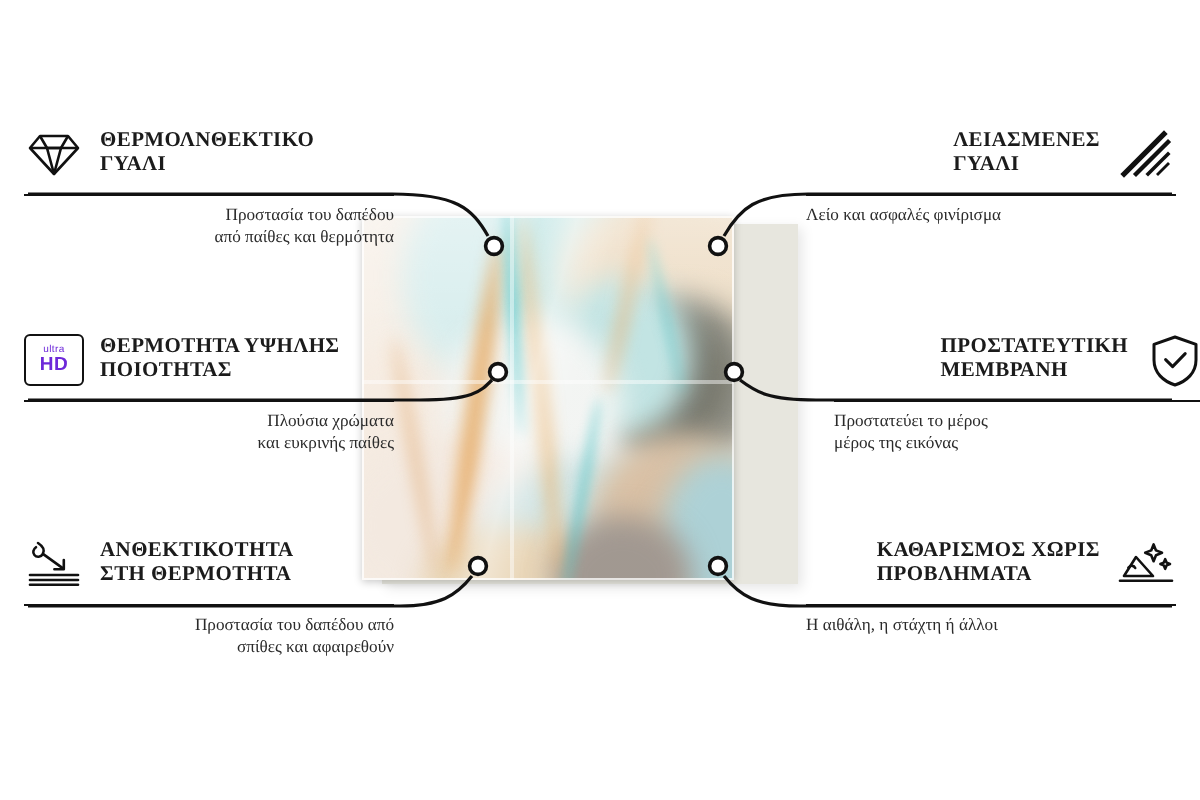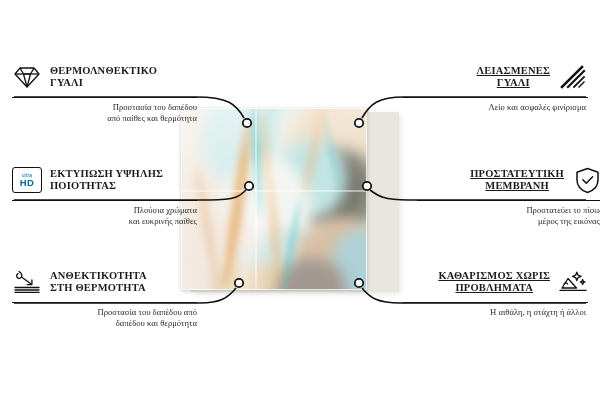--- a/index.html
+++ b/index.html
@@ -43,36 +43,36 @@
   .feat{position:absolute;width:185px;}
   .feat .head{display:flex;align-items:center;gap:8px;height:34px;}
   .feat.left  .head{justify-content:flex-start;}
   .feat.right .head{justify-content:flex-end;flex-direction:row;}
   .ttl{
     font-size:10.5px;line-height:12.5px;letter-spacing:.2px;
     color:#1b1b1b;font-weight:700;
     font-family:"Liberation Serif","DejaVu Serif",serif;
   }
   .feat.left  .ttl{text-align:left;}
-  .feat.right .ttl{text-align:center;text-decoration:underline;}
+  .feat.right .ttl{text-align:left;}
   .rule{height:0;border-top:1px solid #111;margin-top:3px;}
   .desc{
     font-size:8.6px;line-height:10.6px;color:#2b2b2b;margin-top:4px;
     font-family:"Liberation Serif","DejaVu Serif",serif;
   }
   .feat.left  .desc{text-align:right;padding-left:2px;}
-  .feat.right .desc{text-align:right;padding-right:2px;}
+  .feat.right .desc{text-align:left;padding-right:2px;}
   .ico{width:30px;height:30px;flex:0 0 30px;display:flex;align-items:center;justify-content:center;}
   .ico svg{display:block;}
 
   
   .hd{
     width:28px;height:24px;border:1.4px solid #111;border-radius:3px;
     display:flex;flex-direction:column;align-items:center;justify-content:center;
-    font-family:"Liberation Sans","DejaVu Sans",sans-serif;color:#0369a1;
+    font-family:"Liberation Sans","DejaVu Sans",sans-serif;color:#6d28d9;
   }
   .hd .u{font-size:5px;line-height:5px;letter-spacing:.2px;}
   .hd .h{font-size:9.5px;line-height:10px;font-weight:700;letter-spacing:.3px;}
 
   
   #f1{left:12px;top:60px;}
   #f2{left:12px;top:163px;}
   #f3{left:12px;top:265px;}
   #f4{left:403px;top:60px;}
   #f5{left:417px;top:163px;}
@@ -165,21 +165,21 @@
 
   <div class="feat left" id="f2">
     <div class="head">
       <span class="ico">
         <span class="hd">
           <span class="u">ultra</span>
           <span class="h">HD</span>
         </span>
       </span>
       <span class="ttl">
-        <span>ΕΚΤΥΠΩΣΗ ΥΨΗΛΗΣ</span><br>
+        <span>ΘΕΡΜΟΤΗΤΑ ΥΨΗΛΗΣ</span><br>
         <span>ΠΟΙΟΤΗΤΑΣ</span>
       </span>
     </div>
     <div class="rule"></div>
     <div class="desc">
       <span>Πλούσια χρώματα</span><br>
       <span>και ευκρινής παίθες</span>
     </div>
   </div>
 
@@ -198,21 +198,21 @@
         </svg>
       </span>
       <span class="ttl">
         <span>ΑΝΘΕΚΤΙΚΟΤΗΤΑ</span><br>
         <span>ΣΤΗ ΘΕΡΜΟΤΗΤΑ</span>
       </span>
     </div>
     <div class="rule"></div>
     <div class="desc">
       <span>Προστασία του δαπέδου από</span><br>
-      <span>δαπέδου και θερμότητα</span>
+      <span>σπίθες και αφαιρεθούν</span>
     </div>
   </div>
 
   <div class="feat right" id="f4">
     <div class="head">
       <span class="ttl">
         <span>ΛΕΙΑΣΜΕΝΕΣ</span><br>
         <span>ΓΥΑΛΙ</span>
       </span>
       <span class="ico">
@@ -242,21 +242,21 @@
         <svg width="25" height="27" viewBox="0 0 25 27">
           <g stroke="#111" stroke-width="1.5" fill="none" stroke-linecap="round" stroke-linejoin="round">
             <path d="M12.5 1.5 L23 5.2 V13 C23 19.4 18.4 23.6 12.5 25.5 C6.6 23.6 2 19.4 2 13 V5.2 Z"></path>
             <path d="M7.8 12.8 L11.3 16.3 L17.6 9.8"></path>
           </g>
         </svg>
       </span>
     </div>
     <div class="rule"></div>
     <div class="desc">
-      <span>Προστατεύει το πίσω</span><br>
+      <span>Προστατεύει το μέρος</span><br>
       <span>μέρος της εικόνας</span>
     </div>
   </div>
 
   <div class="feat right" id="f6">
     <div class="head">
       <span class="ttl">
         <span>ΚΑΘΑΡΙΣΜΟΣ ΧΩΡΙΣ</span><br>
         <span>ΠΡΟΒΛΗΜΑΤΑ</span>
       </span>

